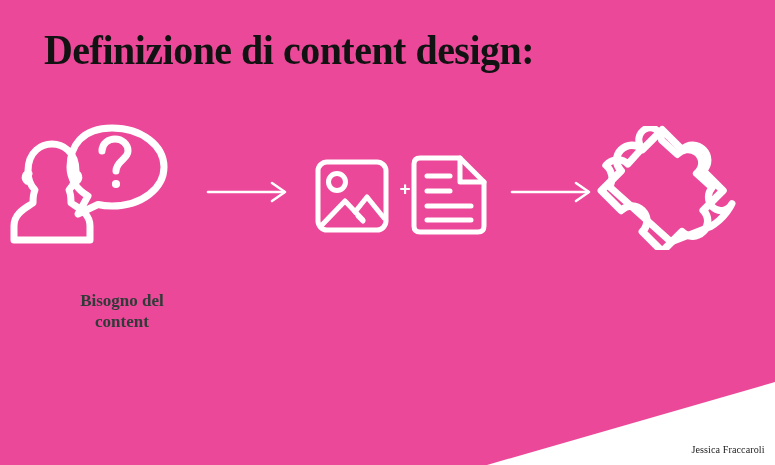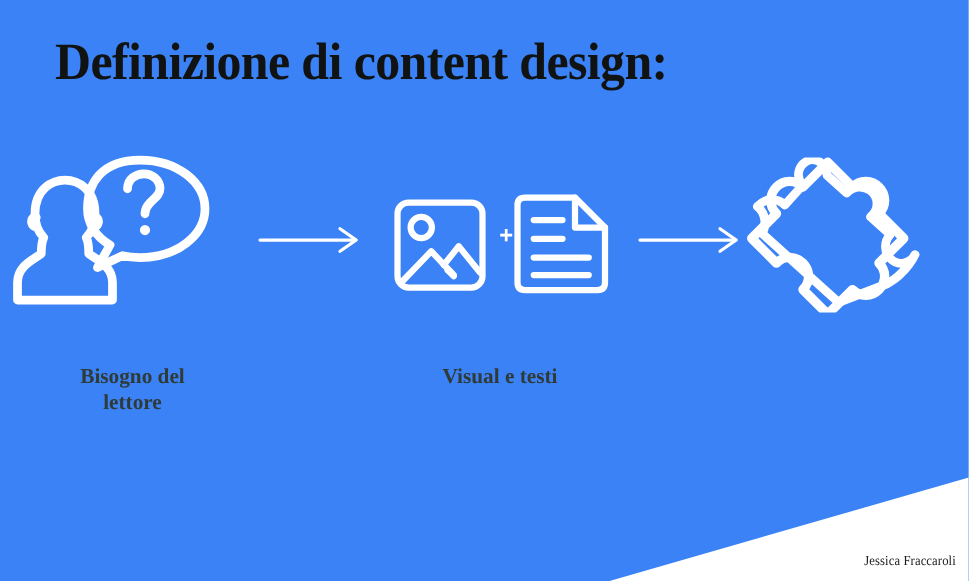--- a/index.html
+++ b/index.html
@@ -8,21 +8,21 @@
   }
   body {
     font-family: "Liberation Serif", serif;
     background: #ffffff;
   }
   #slide {
     position: relative;
     width: 775px;
     height: 465px;
     overflow: hidden;
-    background: #3b82f6;
+    background: #ec4899;
   }
   
   #corner-wedge {
     position: absolute;
     left: 0;
     top: 0;
     width: 775px;
     height: 465px;
     pointer-events: none;
   }
@@ -52,21 +52,21 @@
     top: 0;
     height: 230px;
   }
   .step-art {
     position: relative;
     height: 130px;
   }
   .step-label {
     position: absolute;
     top: 172px;
-    left: 0;
+    left: 16px;
     width: 100%;
     text-align: center;
     font-family: "Liberation Serif", serif;
     font-weight: bold;
     font-size: 17px;
     line-height: 21px;
     color: #2f3b38;
   }
   #step-1 { left: 8px;   width: 196px; }
   #step-2 { left: 292px; width: 216px; }
@@ -138,21 +138,21 @@
                      L70 96 L80 78
                      C68 71 62 60 62 49 C62 28 74 10 104 10 Z"></path>
 
             <path d="M94 33 C94 25 101 21 107 21 C114 21 120 26 120 33 C120 41 108 43 108 53"></path>
             <circle cx="108" cy="66" r="2.6" fill="#ffffff" stroke-width="3"></circle>
           </g>
         </svg>
       </div>
       <div class="step-label">
         <span>Bisogno del</span><br>
-        <span>lettore</span>
+        <span>content</span>
       </div>
     </div>
 
     <div class="arrow" id="arrow-1">
       <svg class="ico" width="84" height="26" viewBox="0 0 84 26">
         <g stroke="#ffffff" fill="none" stroke-width="2.6" stroke-linecap="round" stroke-linejoin="round">
           <line x1="2" y1="14" x2="78" y2="14"></line>
           <polyline points="66,5 79,14 66,23"></polyline>
         </g>
       </svg>
@@ -177,21 +177,20 @@
           <g fill="none" stroke="#ffffff" stroke-width="5" stroke-linejoin="round" stroke-linecap="round">
             <path d="M4 10 C4 6 6 4 10 4 L50 4 L74 28 L74 72 C74 76 72 78 68 78 L10 78 C6 78 4 76 4 72 Z"></path>
             <path d="M50 4 L50 28 L74 28"></path>
             <line x1="17" y1="22" x2="40" y2="22"></line>
             <line x1="17" y1="37" x2="40" y2="37"></line>
             <line x1="17" y1="52" x2="61" y2="52"></line>
             <line x1="17" y1="66" x2="61" y2="66"></line>
           </g>
         </svg>
       </div>
-      <div class="step-label">Visual e testi</div>
     </div>
 
     <div class="arrow" id="arrow-2">
       <svg class="ico" width="84" height="26" viewBox="0 0 84 26">
         <g stroke="#ffffff" fill="none" stroke-width="2.6" stroke-linecap="round" stroke-linejoin="round">
           <line x1="2" y1="14" x2="78" y2="14"></line>
           <polyline points="66,5 79,14 66,23"></polyline>
         </g>
       </svg>
     </div>

